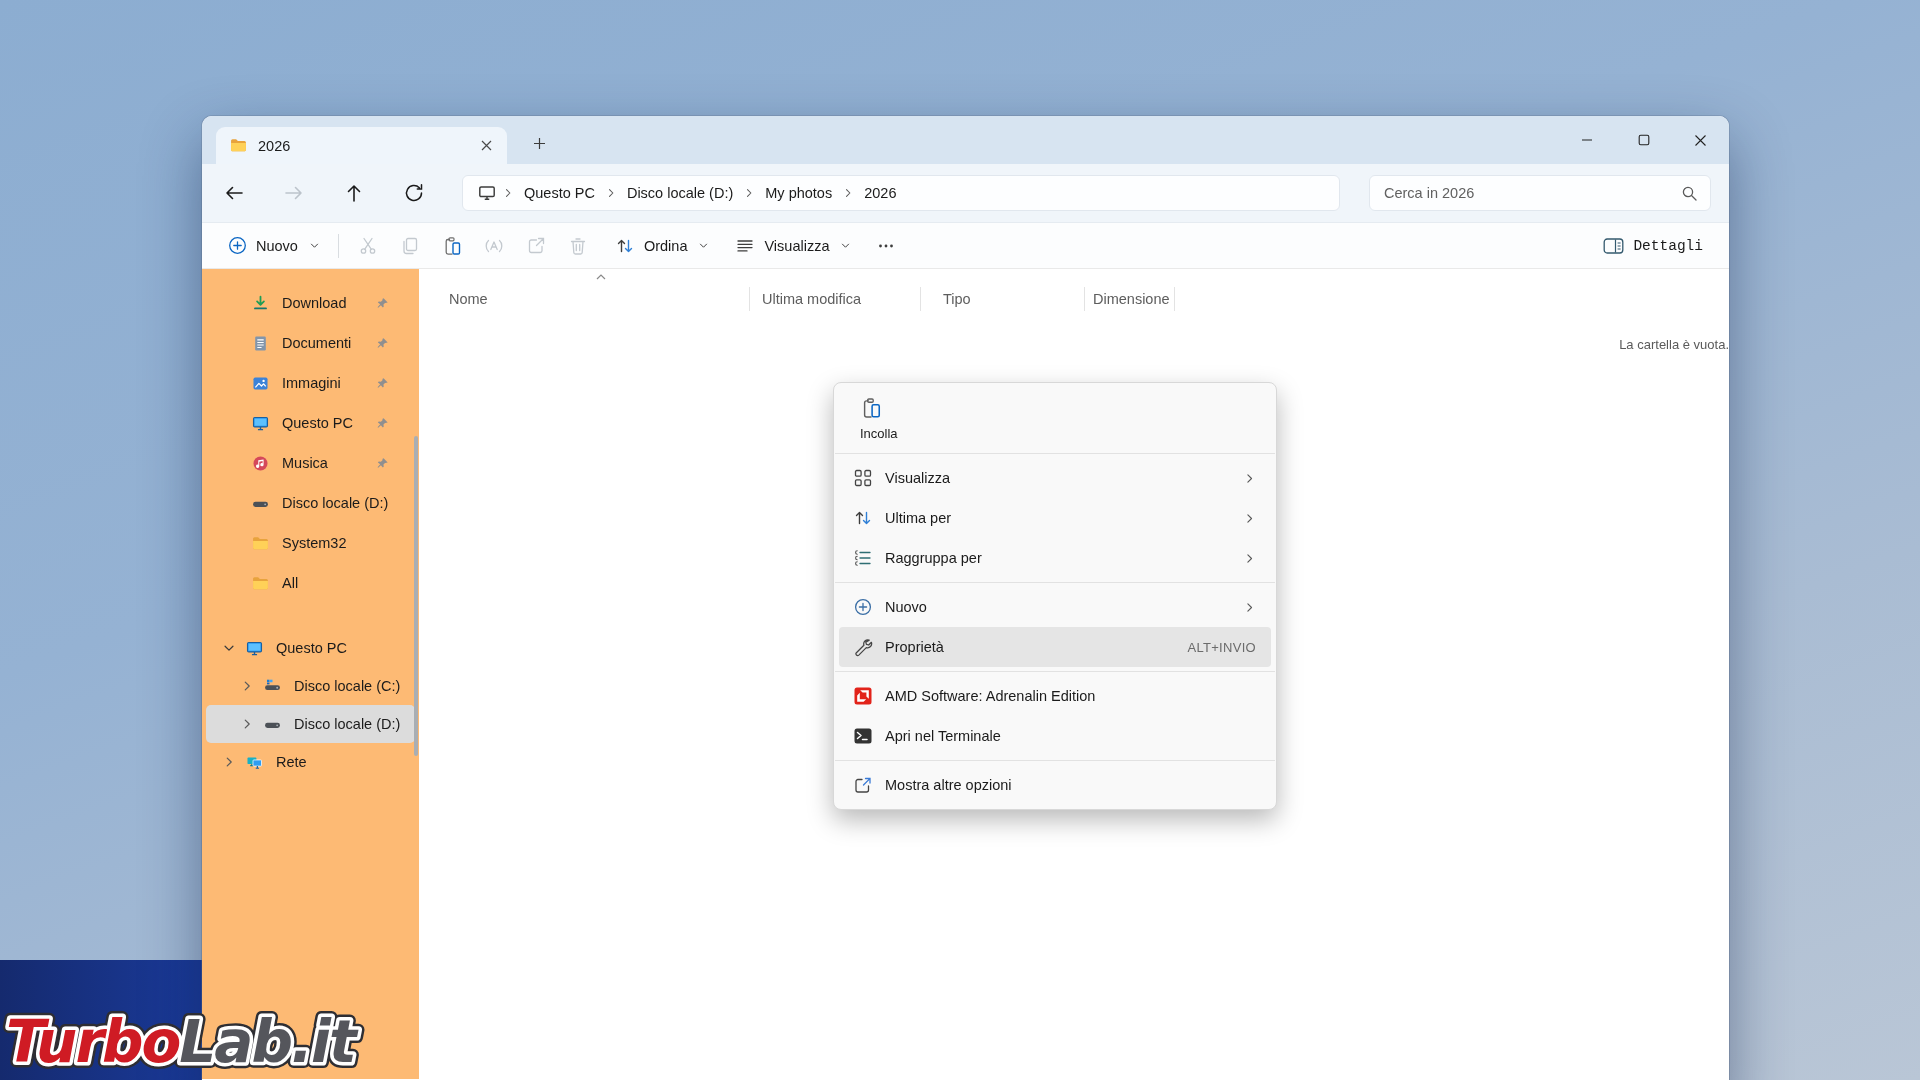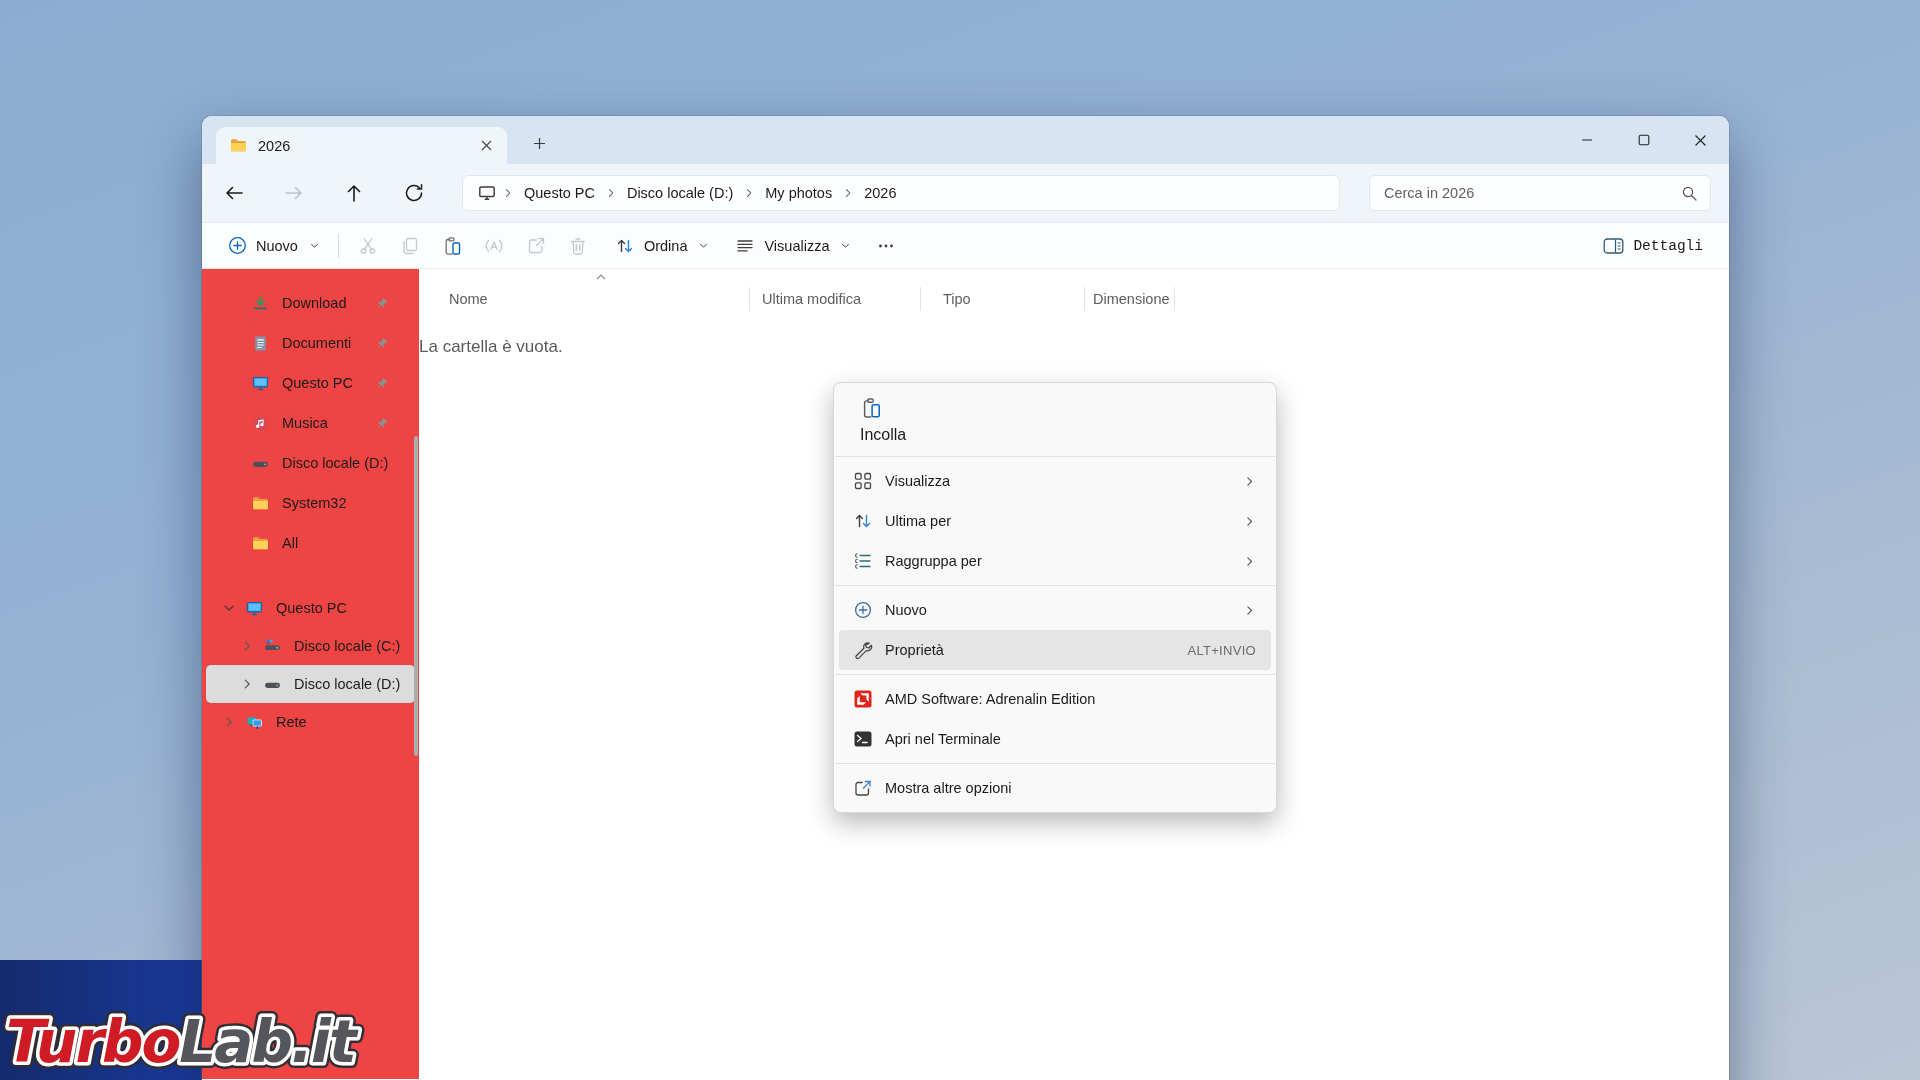--- a/index.html
+++ b/index.html
@@ -49,53 +49,53 @@
   .toolbar { height:47px; background:#fcfdfe; border-top:1px solid #e5ebf1; border-bottom:1px solid #e9e9e9;
              display:flex; align-items:center; padding:0 16px; flex:none; }
   .tb-btn { display:flex; align-items:center; gap:9px; padding:6px 10px; border-radius:5px; }
   .tb-icon { width:42px; height:34px; display:flex; align-items:center; justify-content:center; border-radius:5px; }
   .tb-sep { width:1px; height:24px; background:#d9dde1; margin:0 8px; flex:none; }
   .tb-label { font-size:14.5px; }
   .chev-dn { margin-left:2px; }
 
   
   .body { flex:1; display:flex; min-height:0; position:relative; }
-  .sidebar { width:217px; background:#ef4444; padding-top:14px; position:relative; flex:none; }
+  .sidebar { width:217px; background:#fdba74; padding-top:14px; position:relative; flex:none; }
   .side-item { height:40px; display:flex; align-items:center; padding:0 26px 0 46px; border-radius:5px; margin:0 4px; }
   .side-item .sl { margin-left:13px; font-size:14.5px; white-space:nowrap; }
   .side-item .pin { margin-left:auto; }
   .tree-gap { height:26px; }
   .tree-row { height:38px; display:flex; align-items:center; margin:0 4px; border-radius:5px; }
   .tree-row .sl { margin-left:13px; font-size:14.5px; white-space:nowrap; }
   .tr-root { padding-left:16px; }
   .tr-child { padding-left:34px; }
   .tr-chev { width:14px; height:14px; margin-right:10px; flex:none; }
   .tree-row.selected { background:#dcdcdc; }
   .side-scrollbar { position:absolute; right:1px; top:167px; width:4px; height:320px; background:#a9aeb3; border-radius:2px; }
 
   .filearea { flex:1; background:#fff; position:relative; }
   .headers { display:flex; margin:16px 0 0 28px; color:#5d5d5d; font-size:14.5px; height:28px; align-items:center; }
   .hcell { padding-left:2px; border-right:1px solid #e3e3e3; height:24px; display:flex; align-items:center; }
   .hc-name { width:303px;text-align:right; } .hc-mod { width:171px; } .hc-type { width:164px; } .hc-size { width:90px; padding-left:8px; }
   .sort-caret { position:absolute; top:4px; left:176px; color:#777; }
-  .empty-msg { position:absolute; top:68px; left:0; width:100%; text-align:left; color:#5a5a5a; font-size:17px; }
+  .empty-msg { position:absolute; top:68px; left:0; width:100%; text-align:right; color:#5a5a5a; font-size:13px; }
 
   
   .statusbar { height:30px; background:#fff; display:flex; align-items:center; padding:0 12px 0 16px; flex:none; }
   .status-text { font-size:13px; color:#555;margin-top:8px; }
   .view-btn { width:27px; height:26px; display:flex; align-items:center; justify-content:center; border-radius:3px;
               margin-left:5px; border:1px solid transparent; }
   .view-btn.active { border-color:#5d8aa4; background:#f0f7fb; }
 
   
   .ctx { position:absolute; left:833px; top:382px; width:444px; z-index:40; background:#f9f9f9;
          border:1px solid #d8d8d8; border-radius:8px; box-shadow:0 10px 26px rgba(0,0,0,.28);
          padding:4px 0; }
   .ctx-paste { padding:10px 0 8px 21px; width:86px; border-radius:5px; margin-left:5px; }
-  .ctx-paste .cp-label { display:block; margin-top:7px; font-size:16px; }
+  .ctx-paste .cp-label { display:block; margin-top:7px; font-size:13px; }
   .ctx-div { height:1px; background:#e2e2e2; margin:4px 1px; }
   .ctx-item { height:40px; display:flex; align-items:center; margin:0 5px; padding:0 15px 0 14px; border-radius:4px; }
   .ctx-item.hover { background:#e5e5e5; }
   .ctx-item .ci-label { margin-left:12px; font-size:14.5px; white-space:nowrap; }
   .ctx-item .ci-right { margin-left:auto; display:flex; align-items:center; }
   .ctx-item .ci-shortcut { font-size:13px; color:#6b6b6b; letter-spacing:.3px; }
   .ci-icon { width:20px; height:20px; flex:none; }
 </style>
 </head>
 <body>
@@ -386,20 +386,29 @@
         <svg width="17" height="17">
             <use href="#s-docs"></use>
           </svg>
         <span class="sl">Documenti</span>
         <svg class="pin" width="13" height="13">
             <use href="#s-pin"></use>
           </svg>
       </div>
       <div class="side-item">
         <svg width="17" height="17">
+            <use href="#s-pics"></use>
+          </svg>
+        <span class="sl">Immagini</span>
+        <svg class="pin" width="13" height="13">
+            <use href="#s-pin"></use>
+          </svg>
+      </div>
+      <div class="side-item">
+        <svg width="17" height="17">
             <use href="#s-monitor-blue"></use>
           </svg>
         <span class="sl">Questo PC</span>
         <svg class="pin" width="13" height="13">
             <use href="#s-pin"></use>
           </svg>
       </div>
       <div class="side-item">
         <svg width="17" height="17">
             <use href="#s-music"></use>

